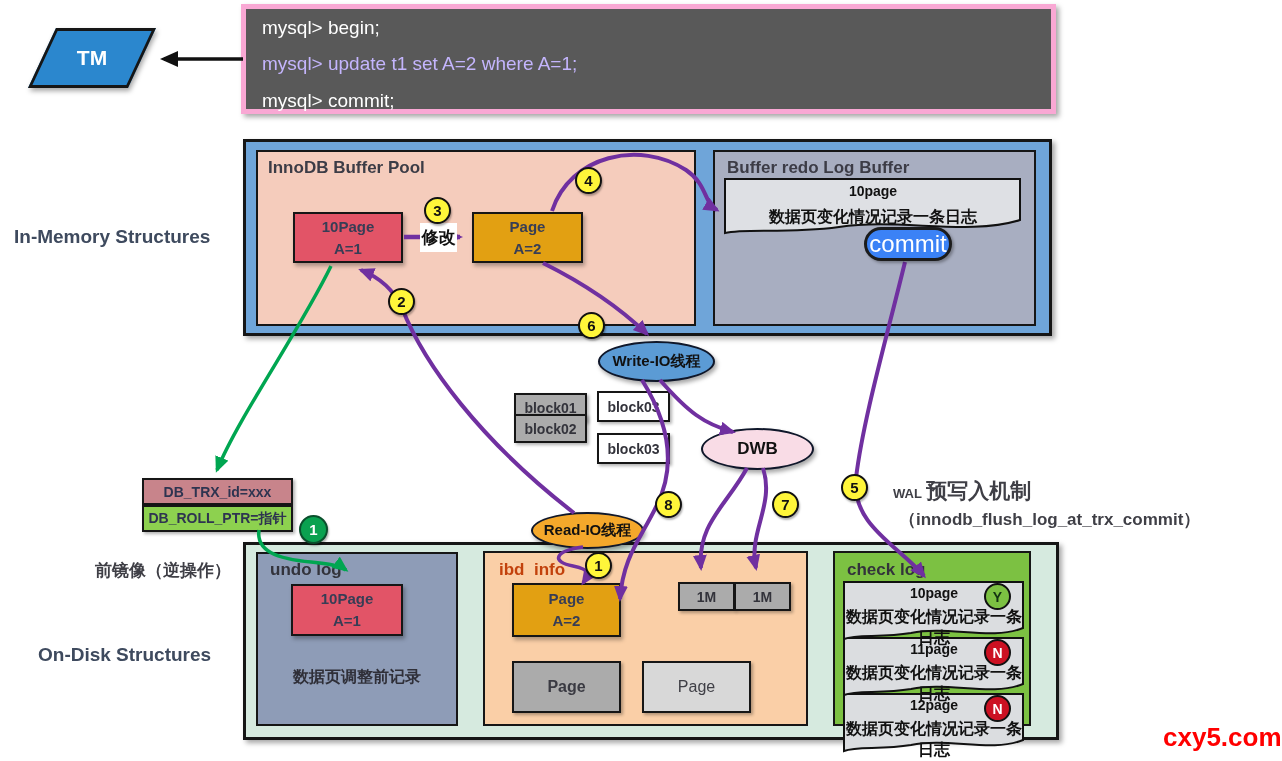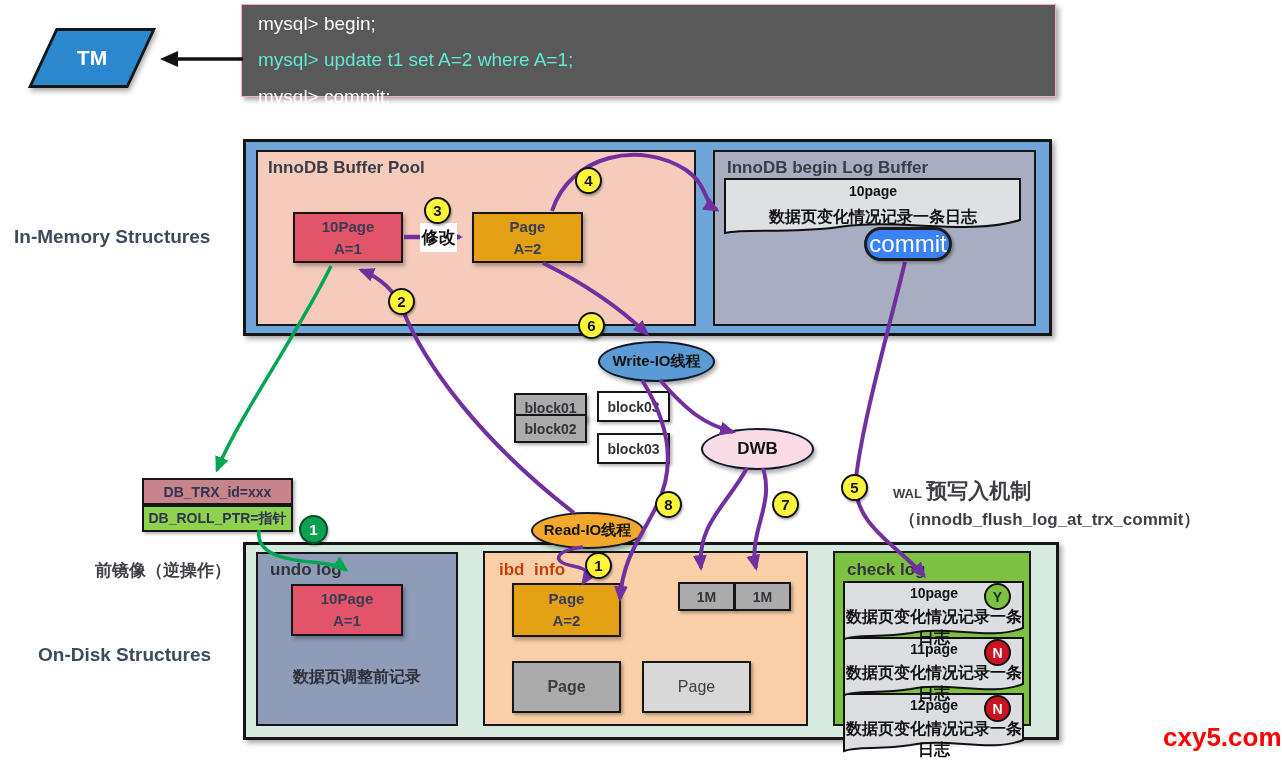--- a/index.html
+++ b/index.html
@@ -22,23 +22,23 @@
         display:flex;align-items:center;justify-content:center;font-weight:bold;font-size:14px;box-sizing:border-box;}
   .flag-y{background:#7CC142;color:#143312;}
   .flag-n{background:#CC1122;color:#ffffff;}
   svg{display:block;}
 </style>
 </head>
 <body>
 
 <div id="canvas">
 
-  <div class="abs box" style="left:241px;top:4px;width:815px;height:93px;background:#595959;border:1px solid #f9a8d4;z-index:6;">
+  <div class="abs box" style="left:241px;top:4px;width:815px;height:110px;background:#595959;border:5px solid #f9a8d4;z-index:6;">
     <div class="abs" style="left:16px;top:8px;color:#fff;font-size:19px;">mysql&gt; begin;</div>
-    <div class="abs" style="left:16px;top:44px;color:#5eead4;font-size:19px;">mysql&gt; update t1 set A=2 where A=1;</div>
+    <div class="abs" style="left:16px;top:44px;color:#c4b5fd;font-size:19px;">mysql&gt; update t1 set A=2 where A=1;</div>
     <div class="abs" style="left:16px;top:81px;color:#fff;font-size:19px;">mysql&gt; commit;</div>
   </div>
 
   <div class="abs" style="left:28px;top:28px;width:100px;height:60px;background:#2B87CE;border:3px solid #161616;
               transform:skewX(-25deg);transform-origin:0 100%;box-shadow:3px 3px 5px rgba(0,0,0,.35);box-sizing:border-box;z-index:6;">
     <div class="ctr" style="width:100%;height:100%;transform:skewX(25deg);color:#fff;font-weight:bold;font-size:21px;">TM</div>
   </div>
 
   <div class="abs" style="left:14px;top:226px;font-weight:bold;font-size:19px;color:#3E4A5E;">In-Memory Structures</div>
   <div class="abs" style="left:38px;top:644px;font-weight:bold;font-size:19px;color:#3E4A5E;">On-Disk Structures</div>
@@ -54,21 +54,21 @@
     <div class="pg-txt">A=1</div>
   </div>
   <div class="abs thin col" style="left:472px;top:212px;width:111px;height:51px;background:#E2A012;z-index:12;box-shadow:2px 3px 4px rgba(0,0,0,.3);">
     <div class="pg-txt">Page</div>
     <div class="pg-txt">A=2</div>
   </div>
   <div class="abs ctr" style="left:420px;top:223px;width:37px;height:29px;background:#fff;font-weight:bold;font-size:17px;color:#111;z-index:45;">修改</div>
   <div class="abs" style="left:585px;top:280px;font-weight:bold;font-size:17px;color:#3F3F46;">check point</div>
 
   <div class="abs thin" style="left:713px;top:150px;width:323px;height:176px;background:#A8AEC1;z-index:8;">
-    <div class="abs ttl" style="left:12px;top:6px;">InnoDB begin Log Buffer</div>
+    <div class="abs ttl" style="left:12px;top:6px;">Buffer redo Log Buffer</div>
   </div>
   <div class="abs" style="left:724px;top:178px;z-index:9;width:298px;height:66px;">
     <svg width="298" height="66">
         <path d="M1,1 H296 V42 C245,58 175,40 115,49 C62,56 22,50 1,55 Z" fill="#DEE0E4" stroke="#111" stroke-width="2"></path>
       </svg>
     <div class="doc-title" style="top:5px;">10page</div>
     <div class="doc-desc" style="top:29px;">数据页变化情况记录一条日志</div>
   </div>
   <div class="abs ctr" style="left:864px;top:227px;width:88px;height:34px;border-radius:17px;background:#3b82f6;border:3px solid #1C1C1C;
               color:#fff;font-size:24px;z-index:45;box-sizing:border-box;box-shadow:2px 2px 3px rgba(0,0,0,.3);">commit</div>

